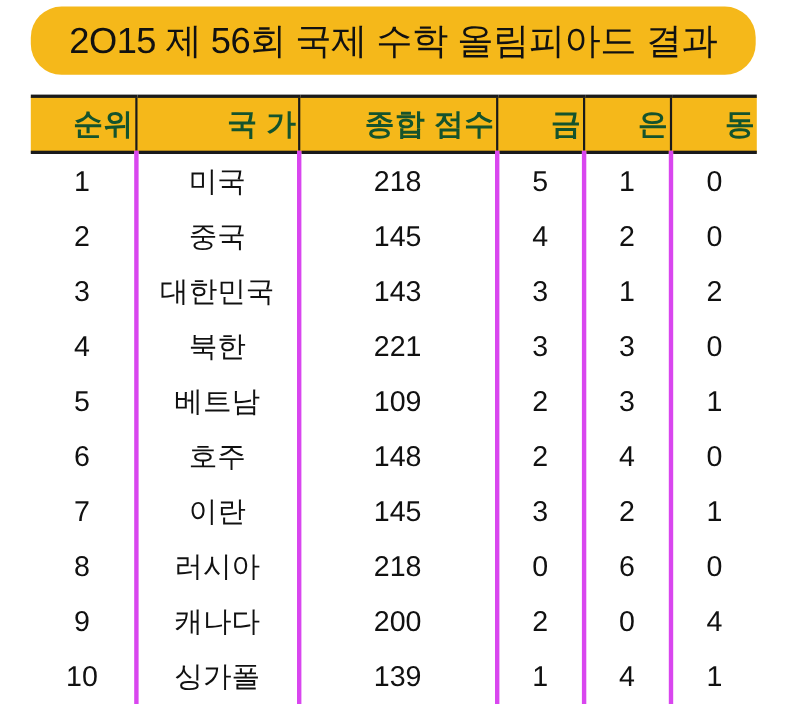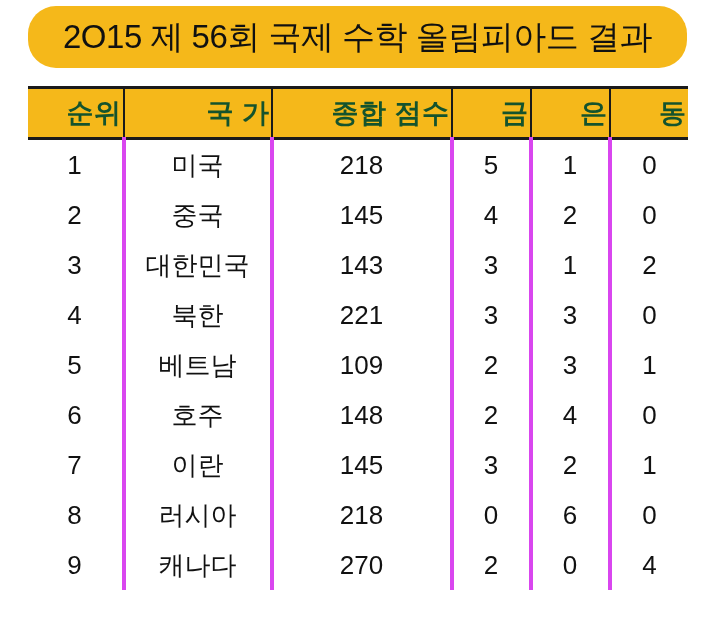--- a/index.html
+++ b/index.html
@@ -180,21 +180,29 @@
         <td>8</td>
         <td>러시아</td>
         <td>218</td>
         <td>0</td>
         <td>6</td>
         <td>0</td>
       </tr>
       <tr>
         <td>9</td>
         <td>캐나다</td>
-        <td>270</td>
-        <td>2</td>
-        <td>0</td>
-        <td>4</td>
+        <td>200</td>
+        <td>2</td>
+        <td>0</td>
+        <td>4</td>
+      </tr>
+      <tr>
+        <td>10</td>
+        <td>싱가폴</td>
+        <td>139</td>
+        <td>1</td>
+        <td>4</td>
+        <td>1</td>
       </tr>
     </tbody>
   </table>
 
 </div>
 
 </body></html>

